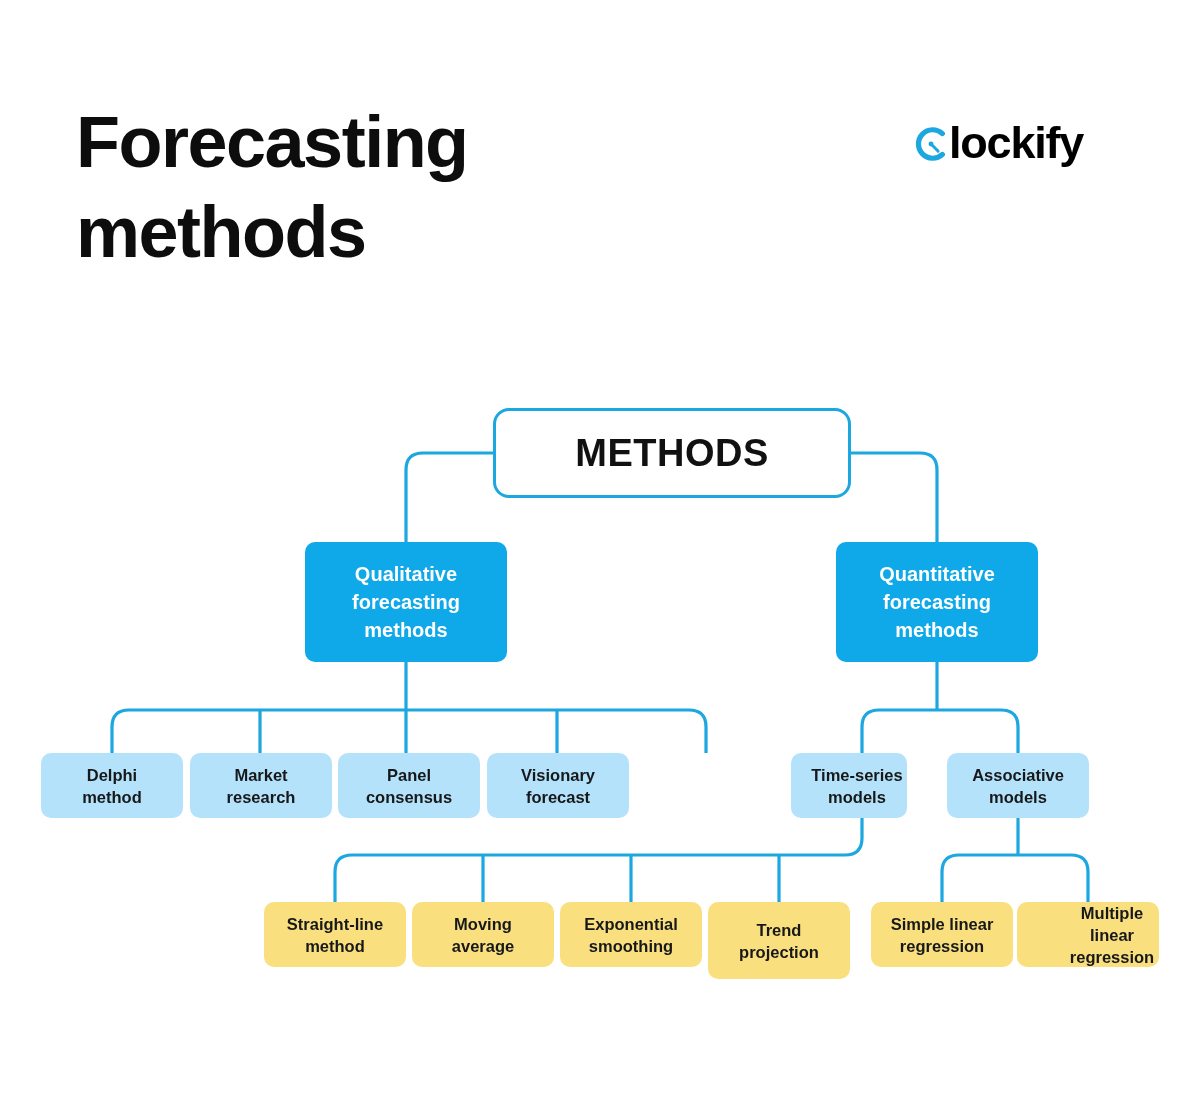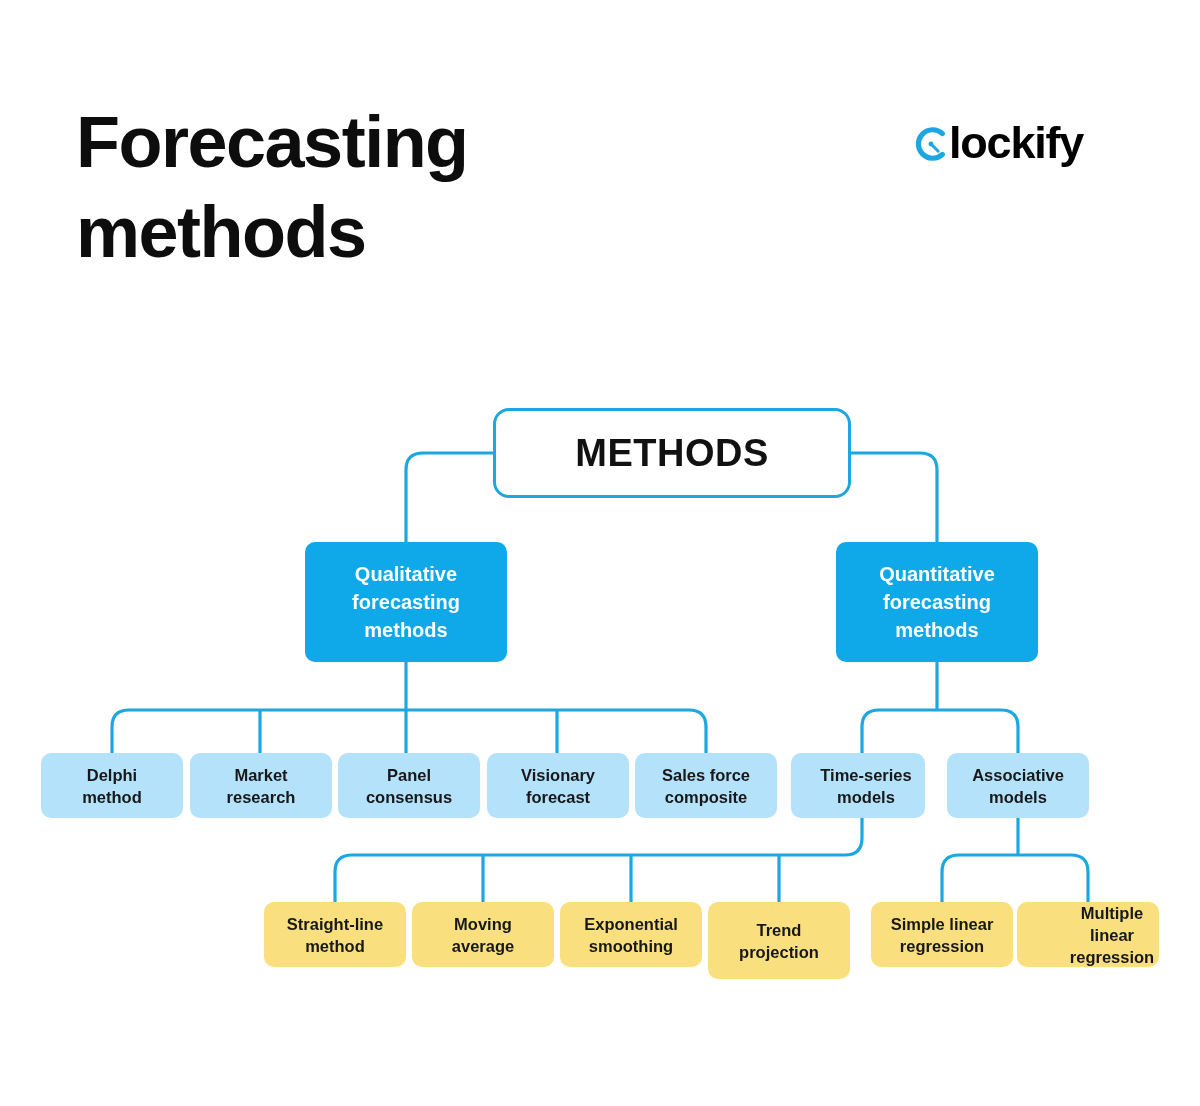--- a/index.html
+++ b/index.html
@@ -191,25 +191,21 @@
 research</span>
   </div>
   <div class="node node-leaf-blue" style="left:338px; top:753px; width:142px; height:65px;">
     <span>Panel
 consensus</span>
   </div>
   <div class="node node-leaf-blue" style="left:487px; top:753px; width:142px; height:65px;">
     <span>Visionary
 forecast</span>
   </div>
-  <div class="node node-leaf-blue" style="left:635px; top:753px; width:142px; height:65px;">
-    <span>Sales force
-composite</span>
-  </div>
-  <div class="node node-leaf-blue" style="left:791px; top:753px; width:134px; height:65px;padding-left:16px;">
+  <div class="node node-leaf-blue" style="left:791px; top:753px; width:116px; height:65px;padding-left:16px;">
     <span>Time-series
 models</span>
   </div>
   <div class="node node-leaf-blue" style="left:947px; top:753px; width:142px; height:65px;">
     <span>Associative
 models</span>
   </div>
 
   <div class="node node-leaf-yellow" style="left:264px; top:902px; width:142px; height:65px;">
     <span>Straight-line

